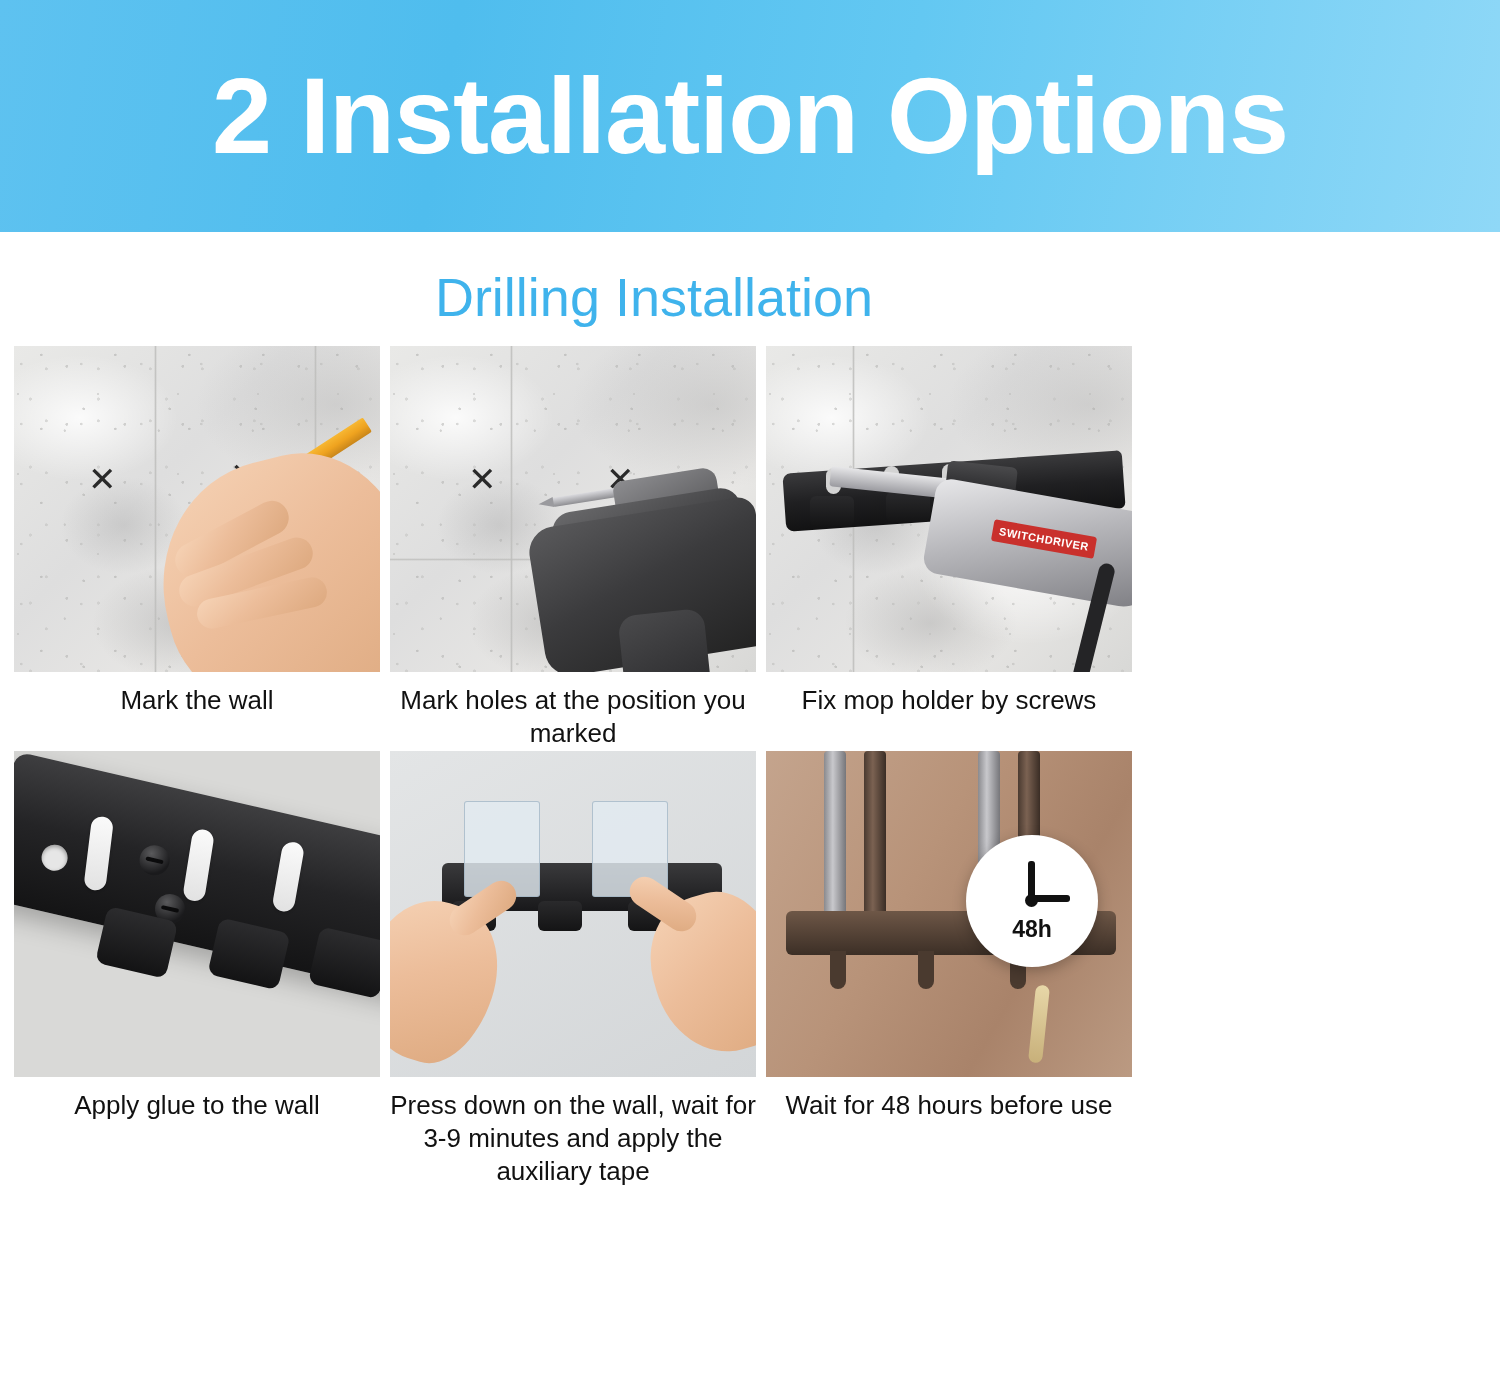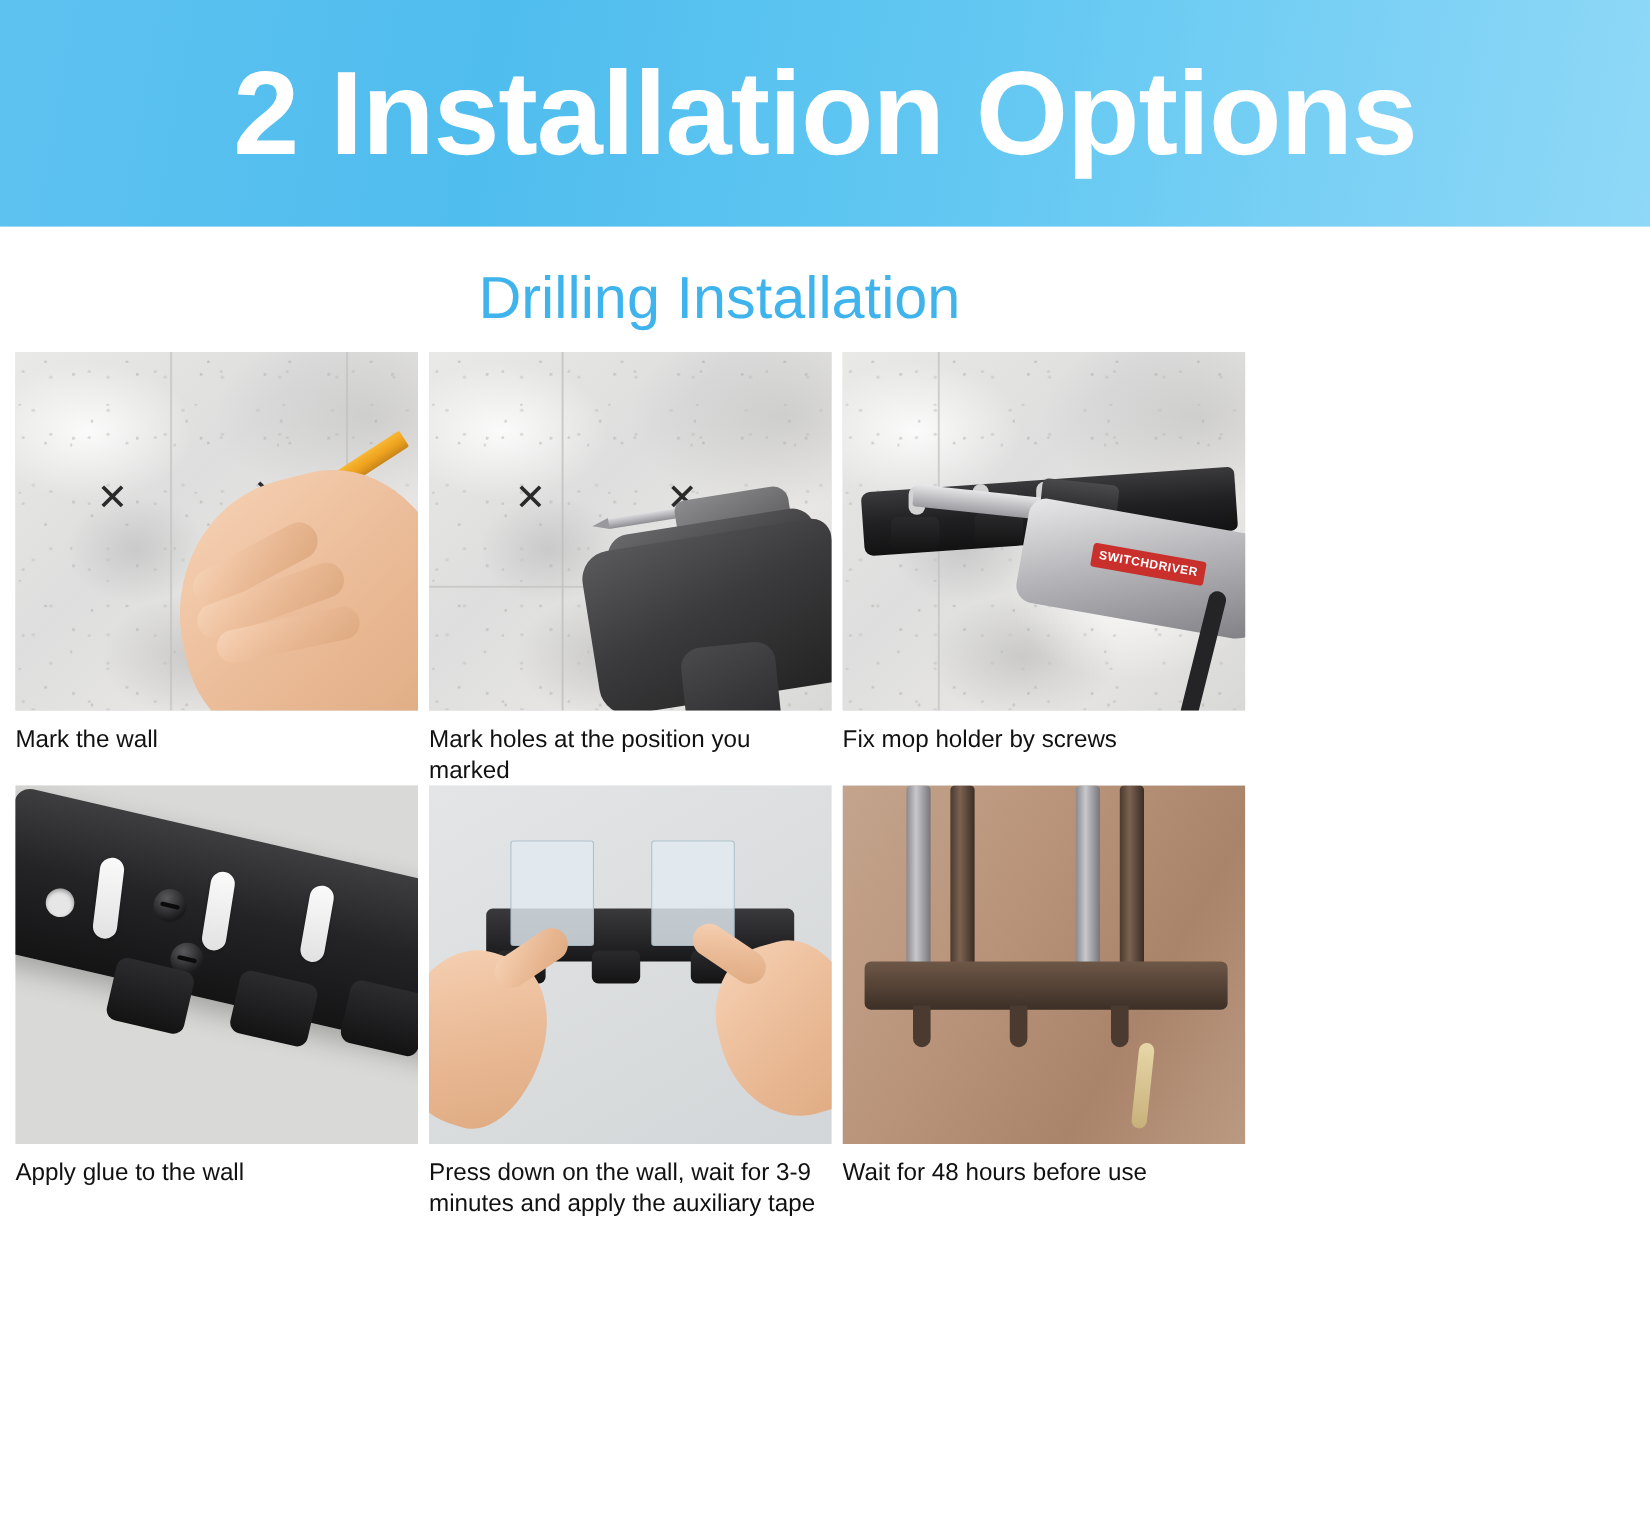--- a/index.html
+++ b/index.html
@@ -9,21 +9,21 @@
     height: 1389px;
     background: #ffffff;
     font-family: "Liberation Sans", sans-serif;
     overflow: hidden;
   }
 
   
   .banner {
     position: relative;
     width: 1500px;
-    height: 206px;
+    height: 232px;
     background: linear-gradient(100deg, #5ec2f0 0%, #4fbdee 30%, #63c8f2 60%, #8fd8f7 100%);
     display: flex;
     align-items: center;
     justify-content: center;
   }
   .banner-title {
     color: #ffffff;
     font-size: 108px;
     font-weight: bold;
     letter-spacing: -1px;
@@ -52,25 +52,26 @@
   .card { width: 366px; }
 
   .photo {
     width: 366px;
     height: 326px;
     position: relative;
     overflow: hidden;
     background: #dcdcdc;
   }
   .caption {
-    font-size: 22px;
+    font-size: 26px;
     line-height: 1.28;
     color: #111;
     padding-top: 12px;
     letter-spacing: 0px;
+    text-align: center;
   }
 
   
   .wall-concrete {
     position: absolute; inset: 0;
     background:
       radial-gradient(ellipse 140px 90px at 18% 22%, rgba(255,255,255,.85), rgba(255,255,255,0) 70%),
       radial-gradient(ellipse 160px 110px at 72% 68%, rgba(255,255,255,.7), rgba(255,255,255,0) 70%),
       radial-gradient(ellipse 120px 80px at 45% 85%, rgba(150,150,150,.35), rgba(150,150,150,0) 72%),
       radial-gradient(ellipse 200px 120px at 88% 18%, rgba(160,160,160,.30), rgba(160,160,160,0) 70%),
@@ -603,18 +604,24 @@
         <div class="door8"></div>
         <div class="mop-handle" style="left:58px; top:0; height:168px;"></div>
         <div class="mop-handle dark" style="left:98px; top:0; height:166px;"></div>
         <div class="mop-handle" style="left:212px; top:0; height:170px;"></div>
         <div class="mop-handle dark" style="left:252px; top:0; height:164px;"></div>
         <div class="rack8"></div>
         <div class="hook8" style="left:64px; top:200px;"></div>
         <div class="hook8" style="left:152px; top:200px;"></div>
         <div class="hook8" style="left:244px; top:200px;"></div>
         <div class="rope8"></div>
+        <div class="clock">
+          <div class="clock-hand-h"></div>
+          <div class="clock-hand-m"></div>
+          <div class="clock-center"></div>
+          <div class="clock-label">48h</div>
+        </div>
       </div>
       <div class="caption">Wait for 48 hours before use</div>
     </div>
 
   </div>
 </div>
 
 </body></html>

